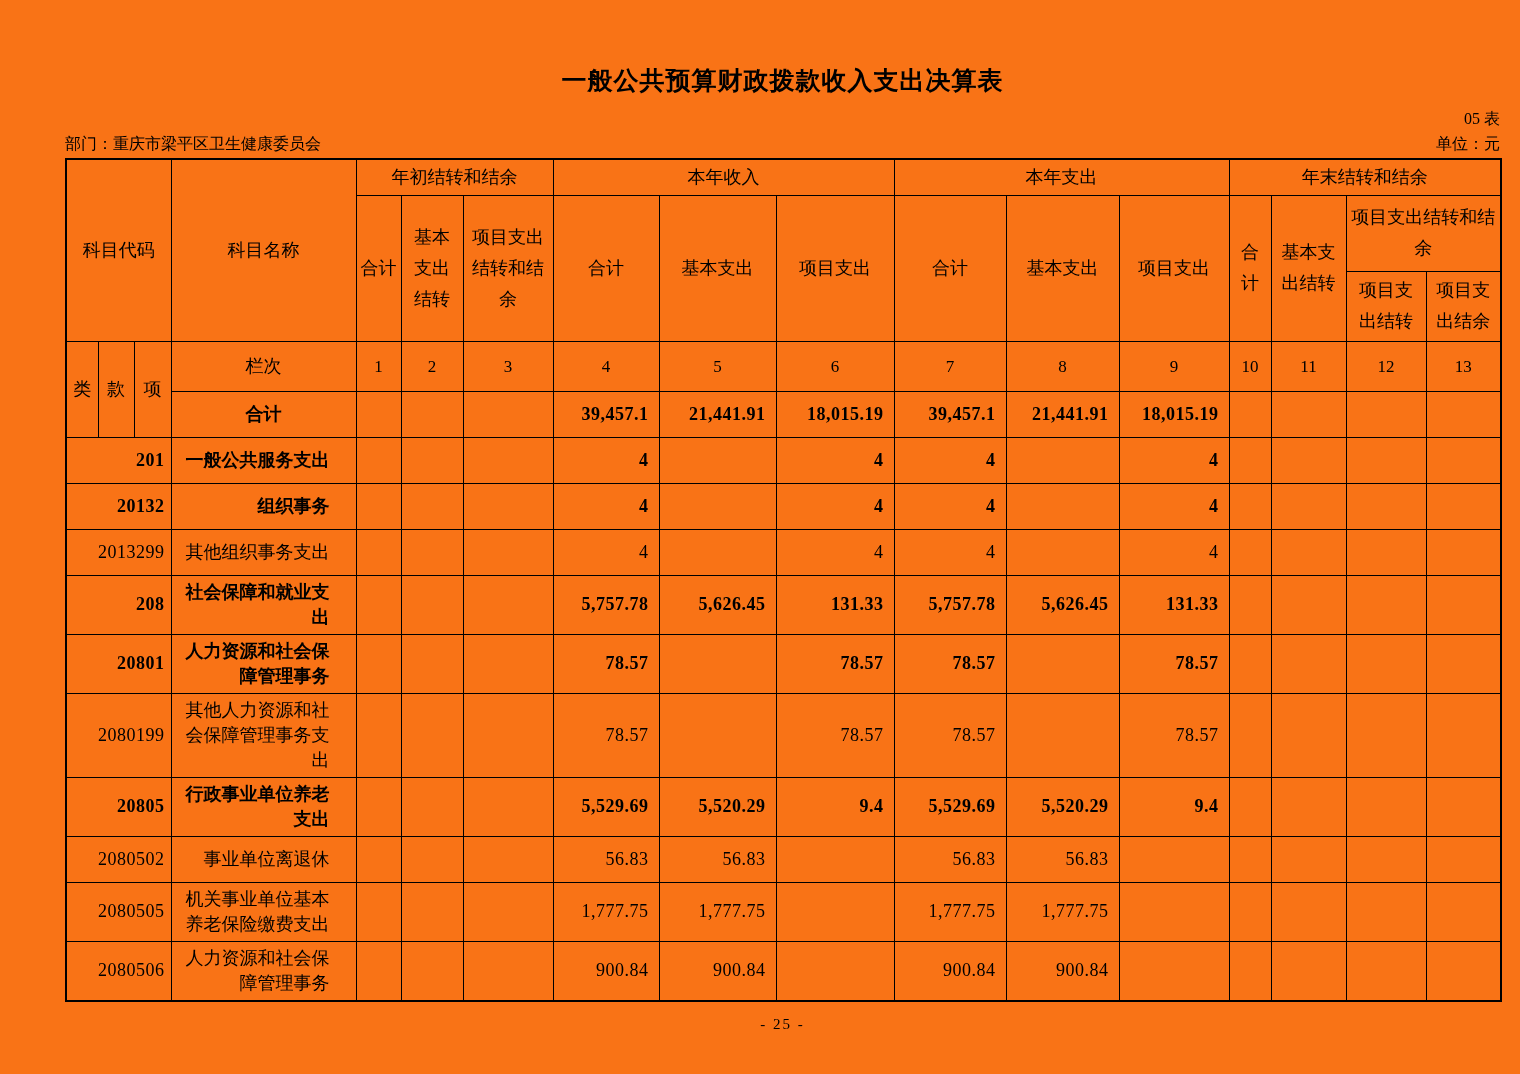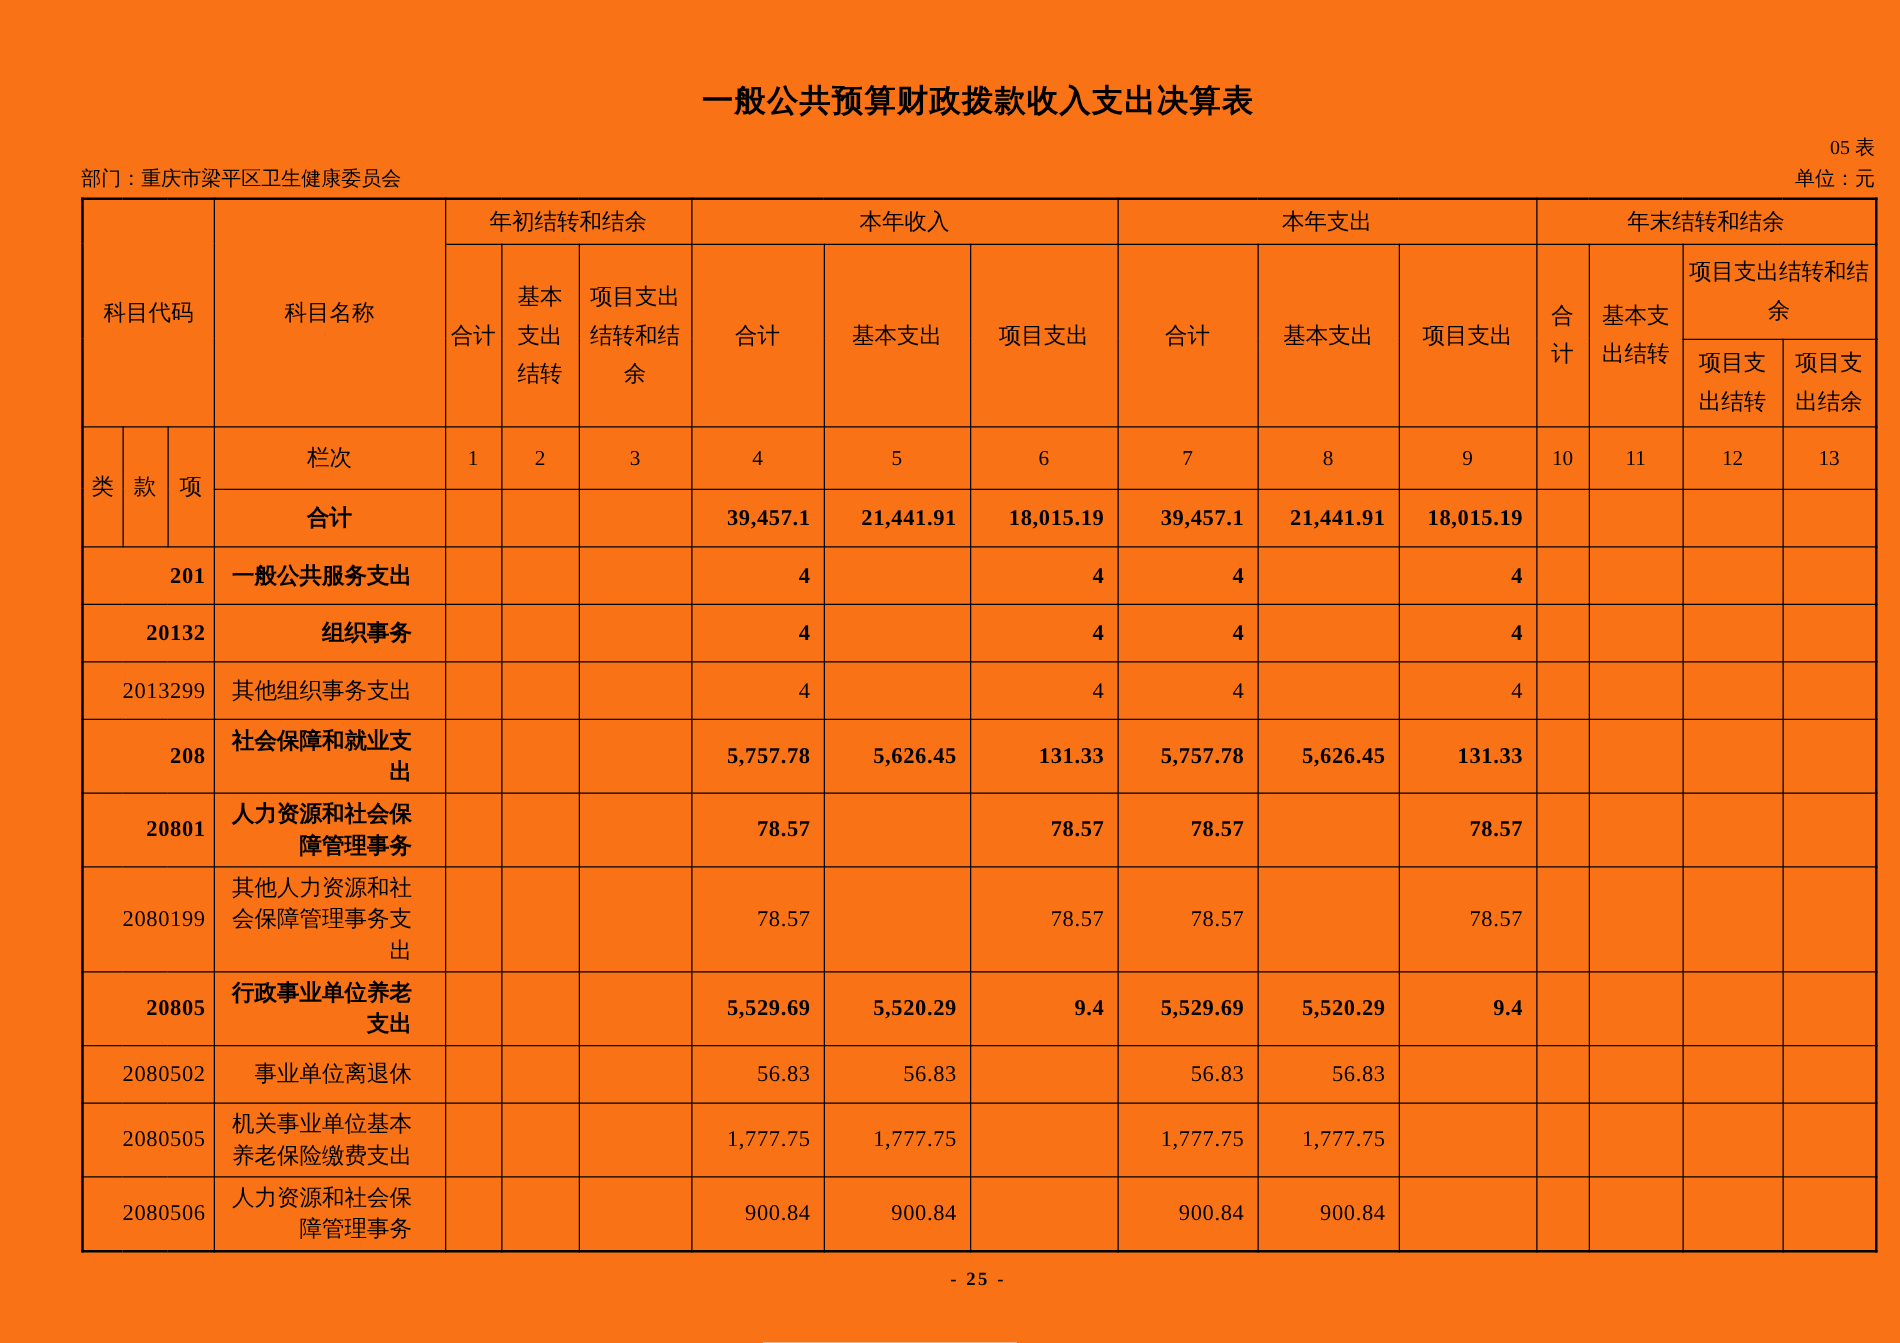--- a/index.html
+++ b/index.html
@@ -73,21 +73,20 @@
   td.code-cell { text-align:right; padding-left:10px; letter-spacing:0.5px; }
   td.name-cell { text-align:right; padding:4px 26px 4px 10px; }
   td.center-label { text-align:center; padding:4px; }
   tr.data-row { height:46px; }
   tr.bold-row td { font-weight:bold; }
   .page-footer {
     text-align:center;
     font-size:15px;
     margin-top:14px;
     letter-spacing:2px;
-    font-weight:bold;
   }
 </style>
 </head>
 <body>
 
 <div class="page">
 
   <div class="doc-title">一般公共预算财政拨款收入支出决算表</div>
 
   <div class="meta-right">05 表</div>

